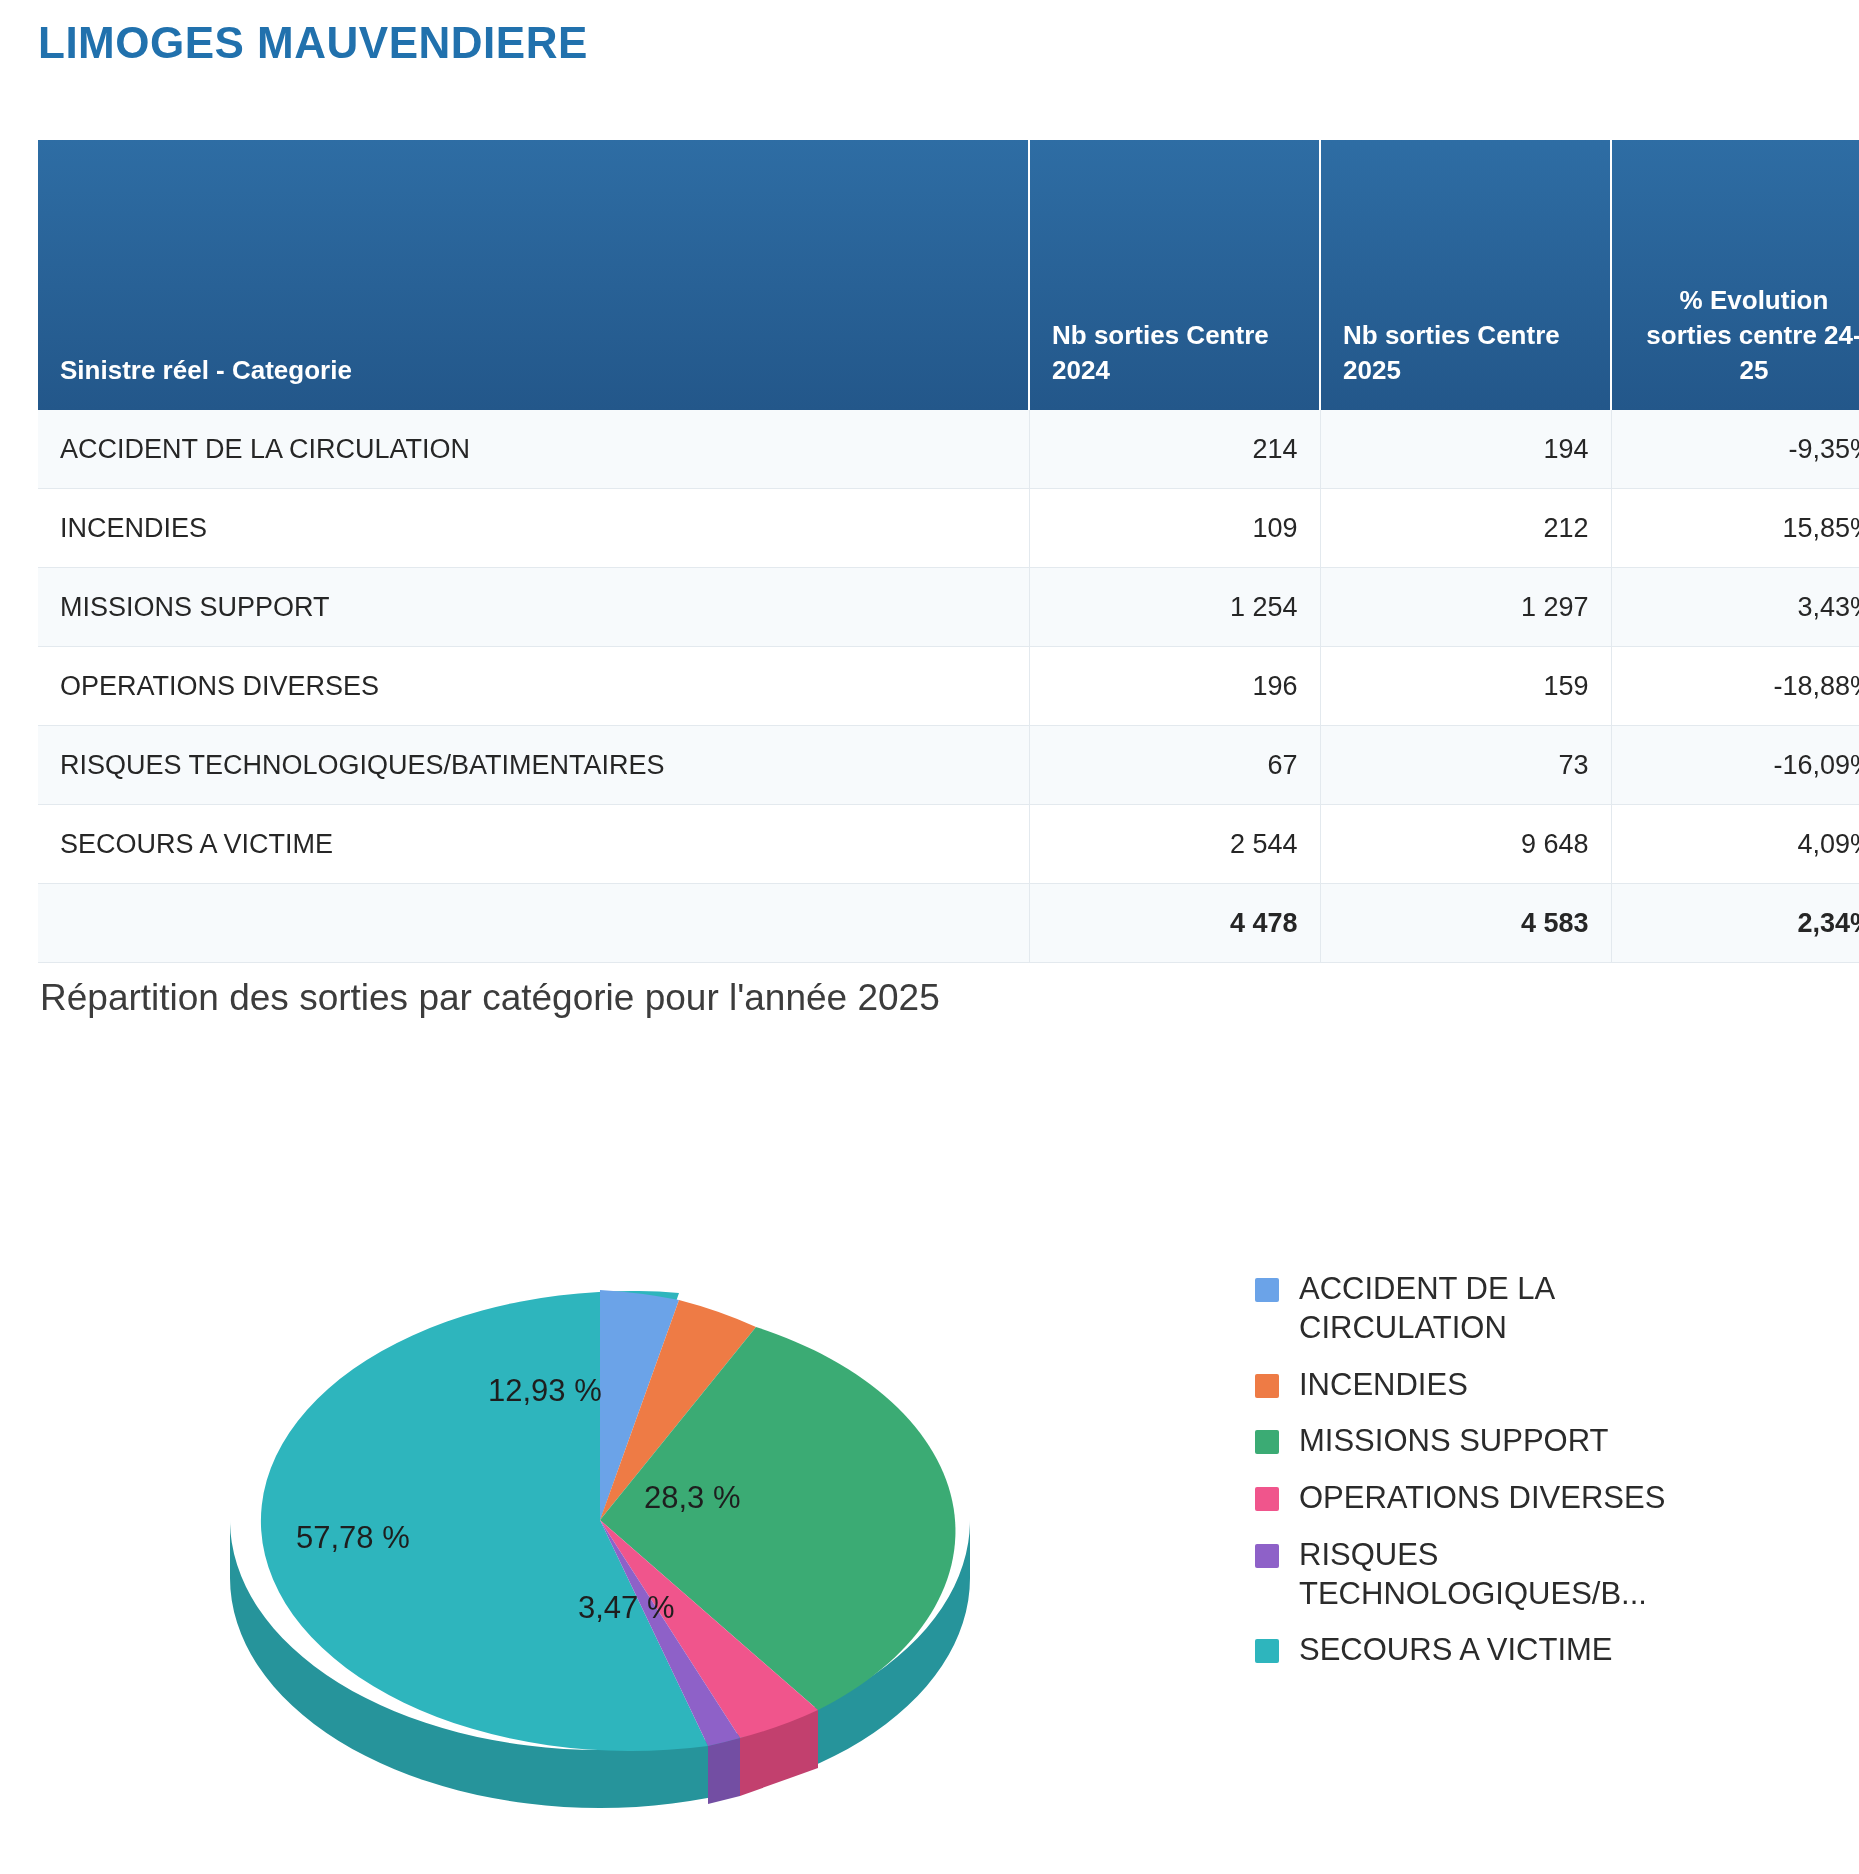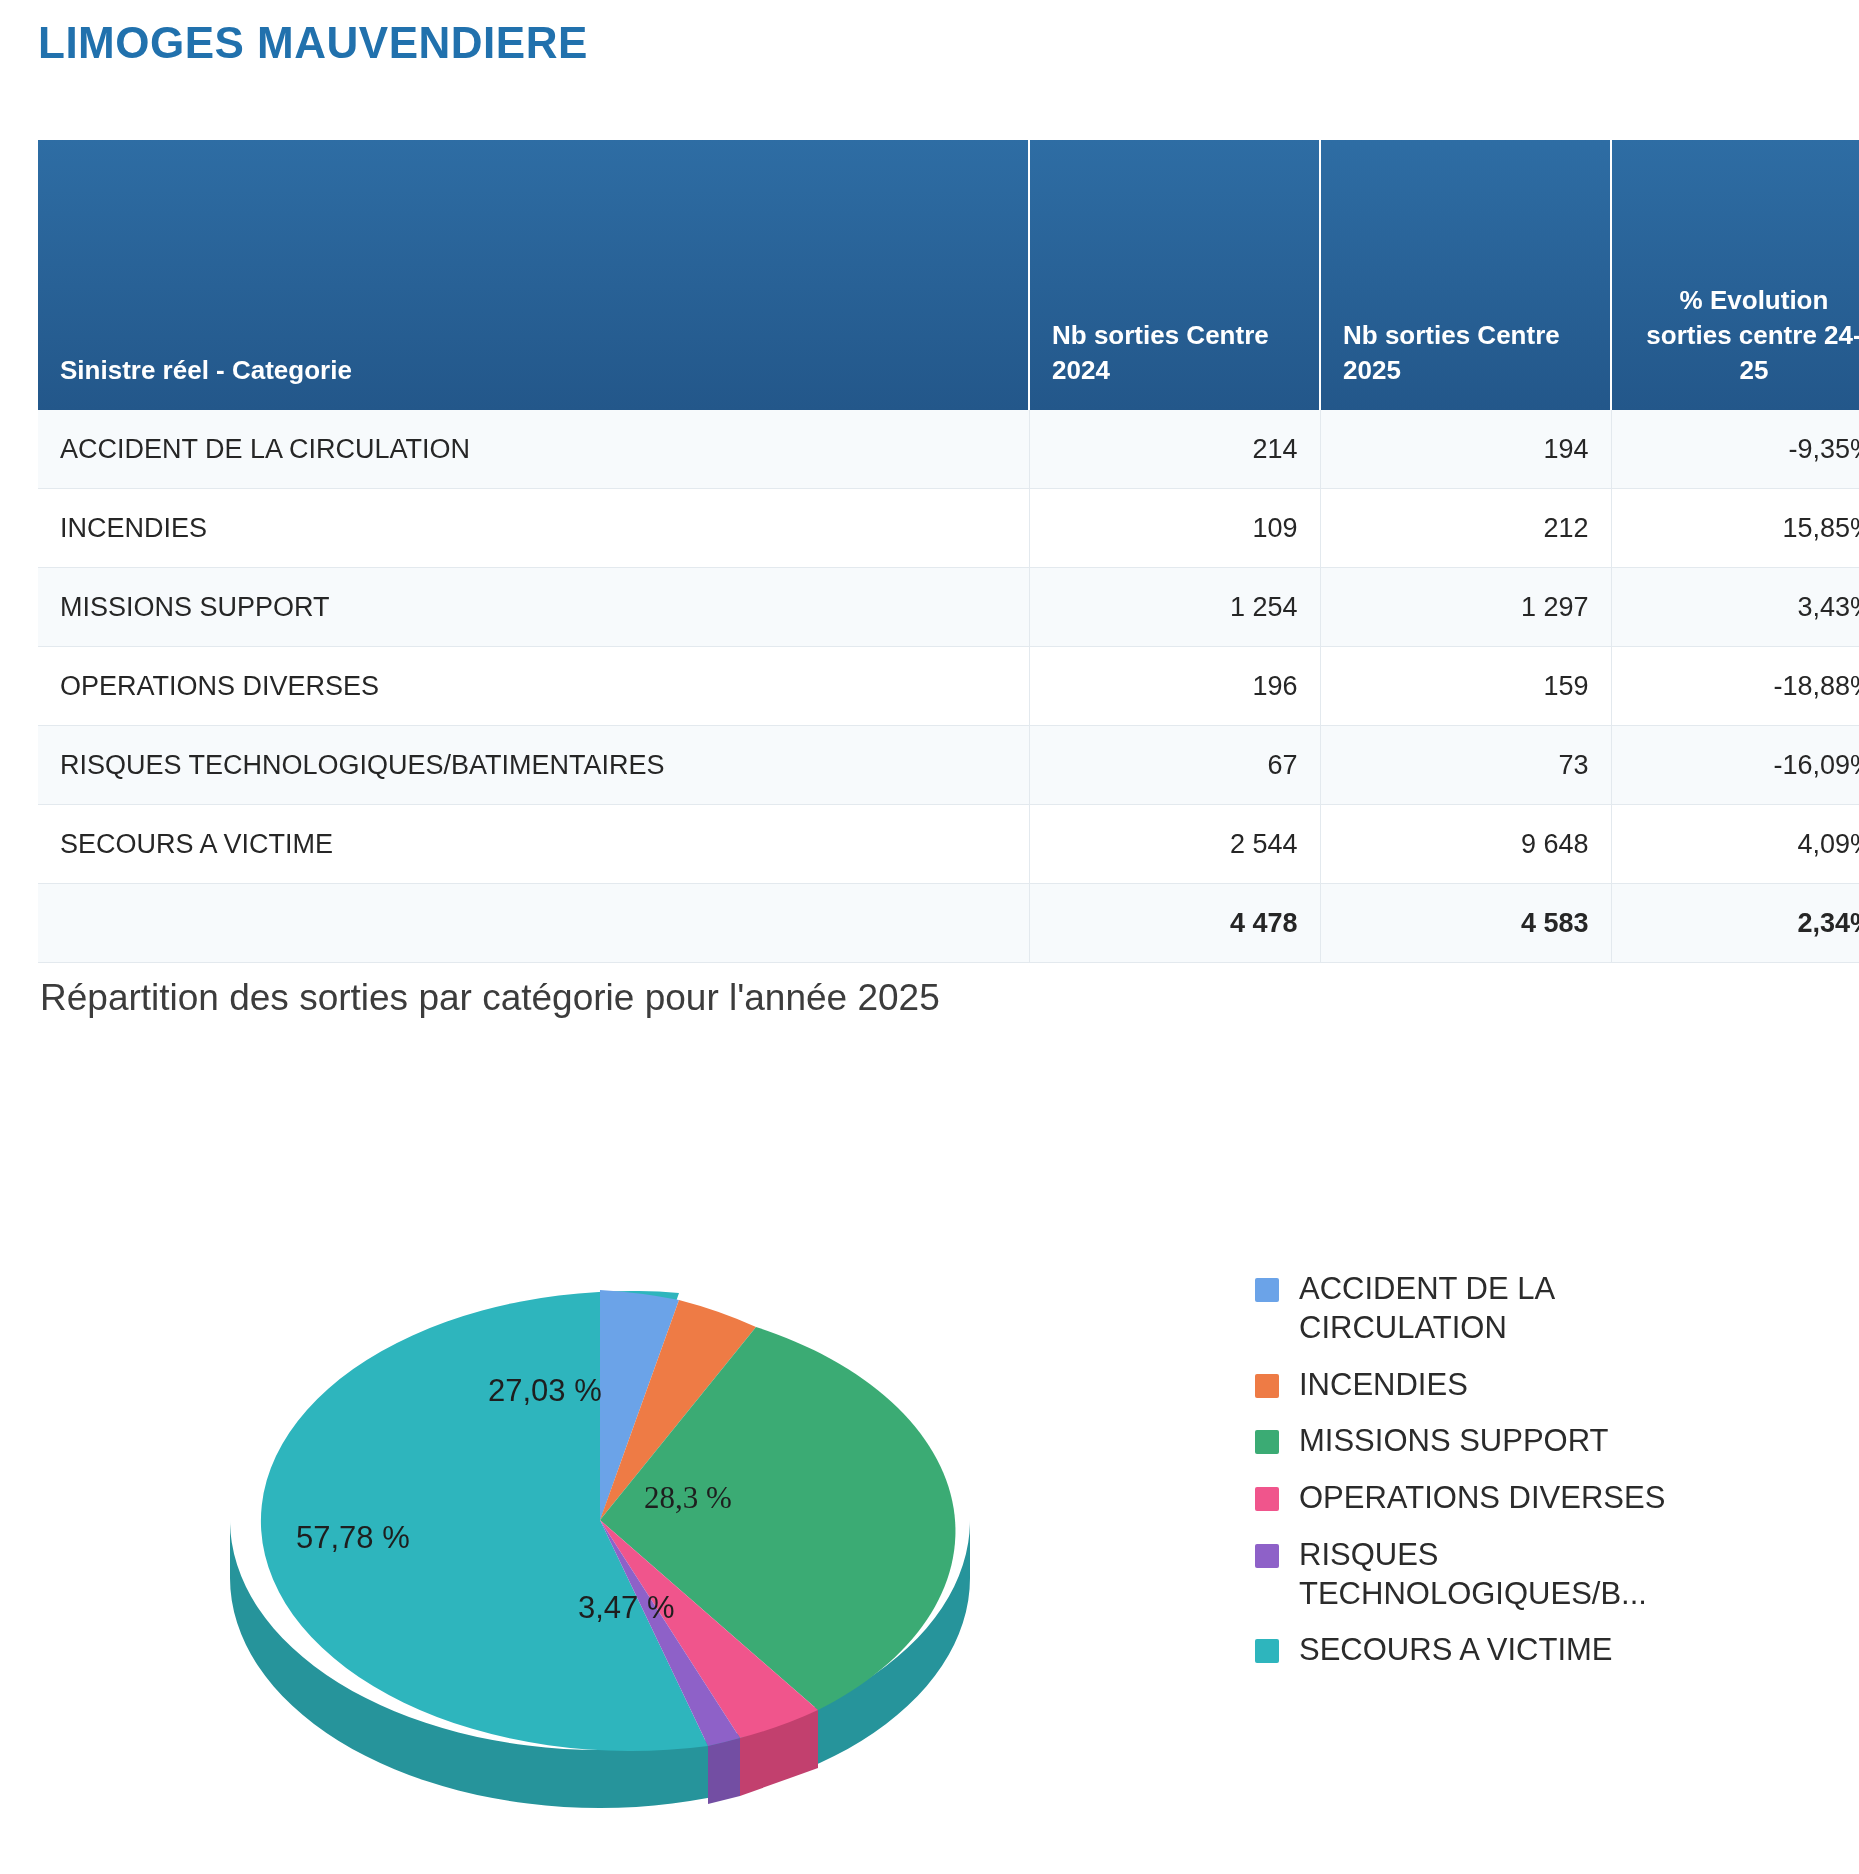--- a/index.html
+++ b/index.html
@@ -215,22 +215,22 @@
           <path d="M 400 330 L 479 110 A 370 230 0 0 1 556 137 Z" fill="#ee7b45"></path>
 
           <path d="M 400 330 L 556 137 A 370 230 0 0 1 618 520 Z" fill="#3bab74"></path>
 
           <path d="M 400 330 L 618 520 A 370 230 0 0 1 540 548 Z" fill="#f0558c"></path>
 
           <path d="M 400 330 L 540 548 A 370 230 0 0 1 508 556 Z" fill="#8e61c8"></path>
         </g>
       </svg>
 
-      <div class="pie-label" style="left: 288px; top: 183px;">27,03 %</div>
-      <div class="pie-label" style="left: 444px; top: 290px; font-family: Liberation Serif, serif;">28,3 %</div>
+      <div class="pie-label" style="left: 288px; top: 183px;">12,93 %</div>
+      <div class="pie-label" style="left: 444px; top: 290px;">28,3 %</div>
       <div class="pie-label" style="left: 378px; top: 400px;">3,47 %</div>
       <div class="pie-label" style="left: 96px; top: 330px;">57,78 %</div>
     </div>
 
     <div class="legend">
       <div class="legend-row">
         <span class="legend-swatch" style="background:#6ba3e8;"></span>
         <span class="legend-label">ACCIDENT DE LA CIRCULATION</span>
       </div>
       <div class="legend-row">

